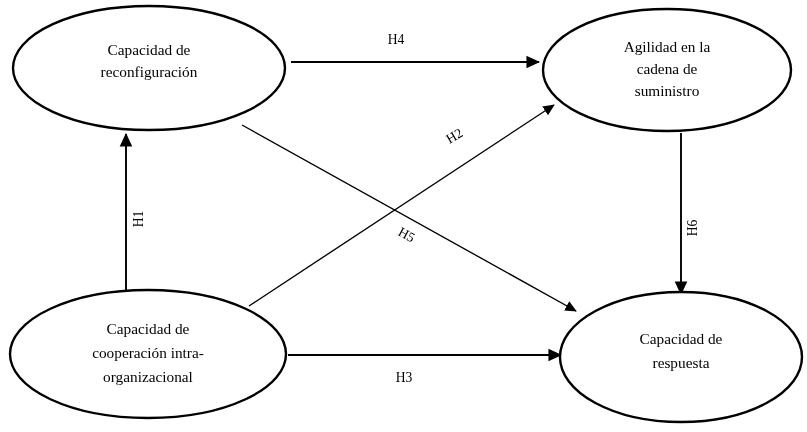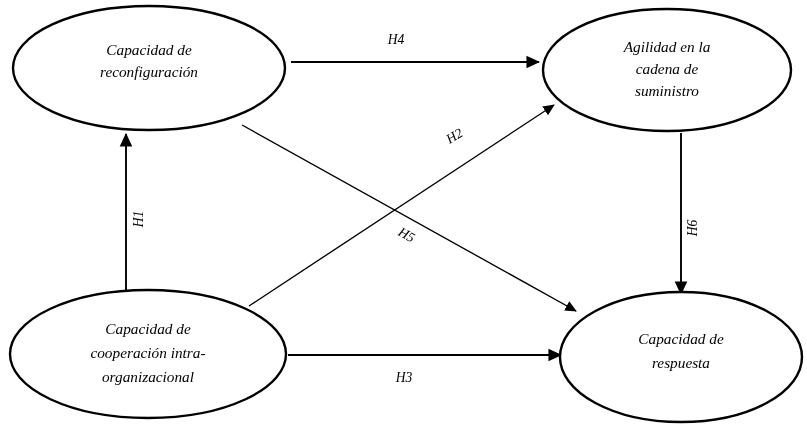--- a/index.html
+++ b/index.html
@@ -7,21 +7,20 @@
     padding: 0;
     background: #ffffff;
   }
   #canvas {
     position: relative;
     width: 807px;
     height: 432px;
     background: #ffffff;
     overflow: hidden;
     font-family: "Liberation Serif", "DejaVu Serif", serif;
-    font-style: italic;
   }
   #diagram-svg {
     position: absolute;
     left: 0;
     top: 0;
     width: 807px;
     height: 432px;
   }
   .node-ellipse {
     fill: #ffffff;

